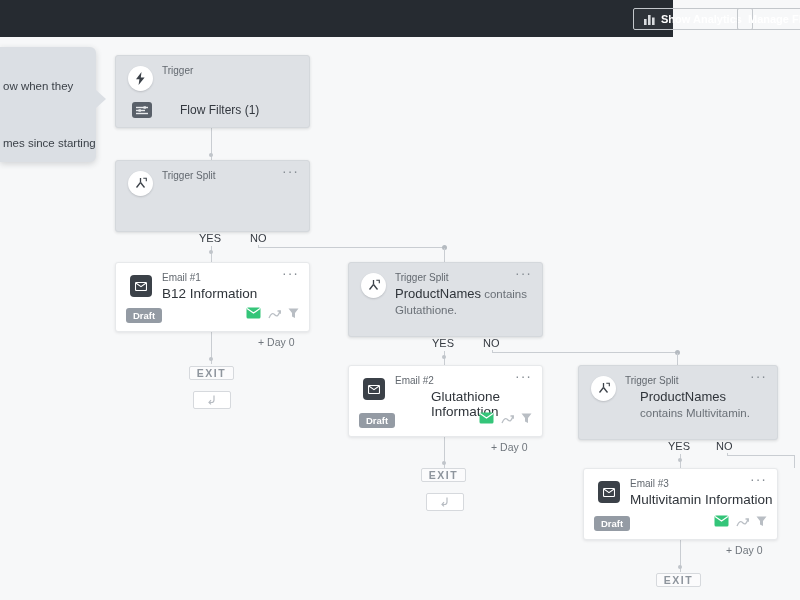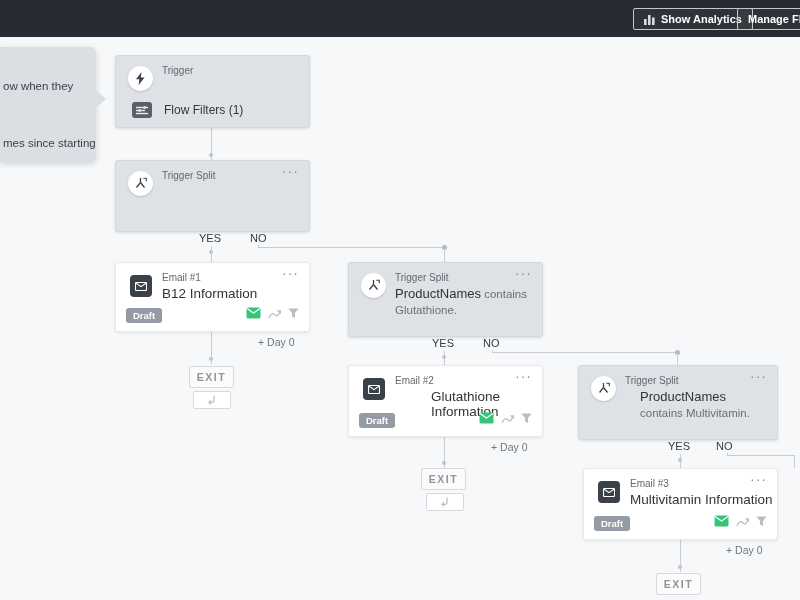--- a/index.html
+++ b/index.html
@@ -1,21 +1,21 @@
 <!DOCTYPE html>
 <html><head>
 <meta charset="utf-8">
 <style>
   * { margin:0; padding:0; box-sizing:border-box; }
   html,body { width:800px; height:600px; overflow:hidden; }
   body { font-family:"Liberation Sans", sans-serif; }
   #app { position:relative; width:800px; height:600px; background:#f7f8f9; overflow:hidden; }
 
   
-  .topbar { position:absolute; left:0; top:0; width:800px; height:37px; background:#262b31; z-index:30; }
+  .topbar { position:absolute; left:0; top:0; width:673px; height:37px; background:#262b31; z-index:30; }
   .tb-btn { position:absolute; top:8px; height:22px; display:flex; align-items:center; gap:6px;
             border:1px solid #c3c7cb; border-radius:2px; padding:0 10px; background:rgba(255,255,255,0.04);
             color:#ffffff; font-size:11px; font-weight:bold; white-space:nowrap; cursor:pointer; }
   .tb-btn svg { display:block; }
 
   
   .canvas { position:absolute; left:0; top:37px; width:800px; height:563px; background:#f7f8f9; }
 
   
   .tooltip { position:absolute; left:0; top:10px; width:96px; height:115px; background:#dbdfe4;
@@ -32,37 +32,37 @@
   .icon-circle { position:absolute; left:12px; top:10px; width:25px; height:25px; border-radius:50%;
                  background:#ffffff; box-shadow:0 1px 2px rgba(35,40,45,.18); display:flex; align-items:center; justify-content:center; }
   .icon-darksq { position:absolute; left:14px; top:12px; width:22px; height:22px; border-radius:4px;
                  background:#3b4148; display:flex; align-items:center; justify-content:center; }
   .type-label { position:absolute; left:46px; top:9px; font-size:10px; color:#62686f; }
   .node-title { position:absolute; left:46px; top:23px; font-size:13px; color:#2f343a; line-height:15px; }
   .node-title .t-bold { font-weight:bold; }
   .node-title .t-sub { font-size:11.5px; color:#6a7077; }
   .menu-dots { position:absolute; right:10px; top:2px; font-size:14px; letter-spacing:1px; color:#878e95; cursor:pointer; }
 
-  .filters-row { position:absolute; left:16px; top:46px; display:flex; align-items:center; gap:12px; }
+  .filters-row { position:absolute; left:16px; top:46px; display:flex; align-items:center; gap:28px; }
   .icon-filtersq { width:20px; height:16px; border-radius:3px; background:#596069; display:flex; align-items:center; justify-content:center; }
   .filters-label { font-size:12px; color:#33383f; }
 
   .badge-draft { position:absolute; left:10px; bottom:8px; background:#949ba4; color:#ffffff;
                  font-size:9.5px; font-weight:bold; padding:2px 7px; border-radius:3px; }
   .footer-icons { position:absolute; right:10px; bottom:8px; display:flex; align-items:center; gap:7px; }
 
   
   .branch-label { position:absolute; font-size:11px; font-weight:normal; color:#363b42; }
   .cline { position:absolute; background:#c9cdd2; }
   .cdot  { position:absolute; width:5px; height:5px; border-radius:50%; background:#b4bac0; }
   .cdot.small { width:4px; height:4px; background:#c0c5ca; }
 
   .day-label { position:absolute; font-size:10.5px; color:#70767d; white-space:nowrap; }
 
-  .exit-box { position:absolute; width:45px; height:22px; background:#fbfbfc; border:1px solid #d6d9dd; border-radius:2px;
+  .exit-box { position:absolute; width:45px; height:14px; background:#fbfbfc; border:1px solid #d6d9dd; border-radius:2px;
               display:flex; align-items:center; justify-content:center; font-size:10.5px; font-weight:bold;
               letter-spacing:1.5px; color:#8e959d; cursor:pointer; }
   .mini-box { position:absolute; width:38px; height:18px; background:#ffffff; border:1px solid #d6d9dd; border-radius:2px;
               display:flex; align-items:center; justify-content:center; cursor:pointer; }
 </style>
 </head>
 <body>
 
 <div id="app">
 

